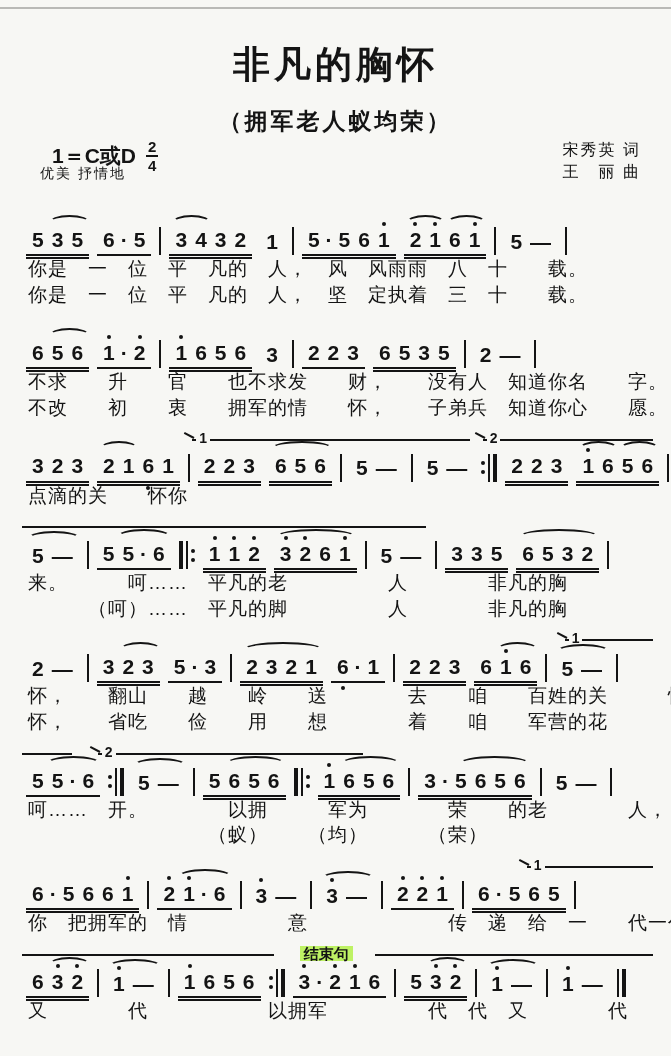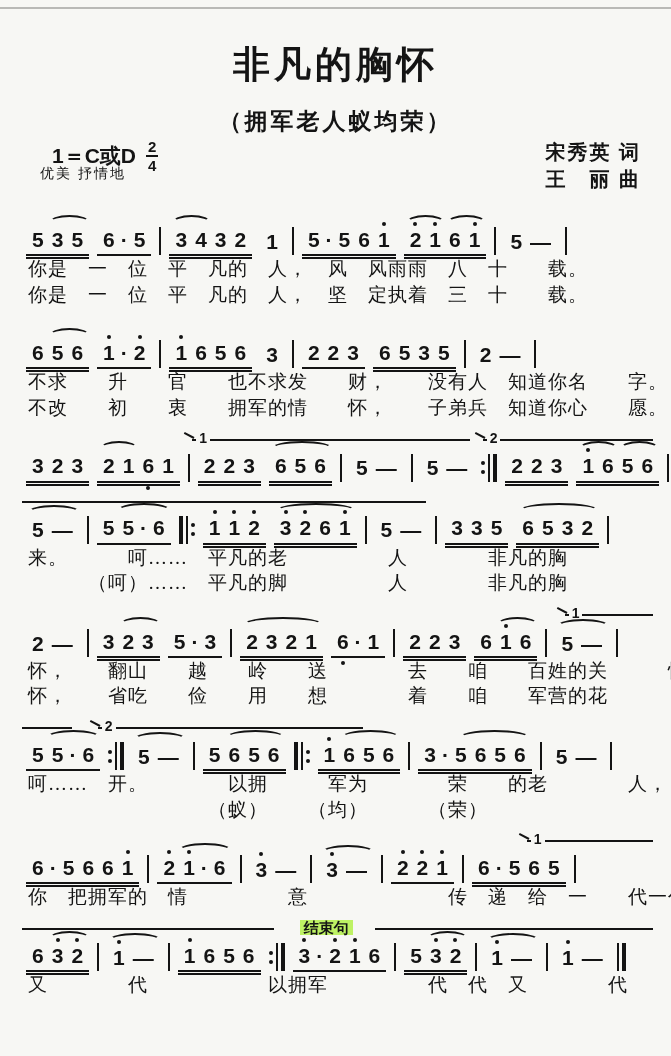--- a/index.html
+++ b/index.html
@@ -34,21 +34,21 @@
   }
   .timesig{display:inline-flex;flex-direction:column;align-items:center;line-height:1;font-size:15px;font-weight:bold;}
   .timesig .t{border-bottom:2px solid #141414;padding:0 2px 1px;}
   .timesig .b{padding-top:1px;}
   .tempo{
     position:absolute;left:40px;top:26px;
     font-size:14px;letter-spacing:2px;
   }
   .credits{
     position:absolute;right:30px;top:0;text-align:center;
-    font-size:20px;font-weight:bold;line-height:1.35;letter-spacing:2px;
+    font-size:16px;font-weight:normal;line-height:1.35;letter-spacing:2px;
   }
   
   #score{padding:6px 18px 0 22px;}
   .system{margin-bottom:9px;position:relative;}
   .marks{position:relative;height:19px;}
   .mark{
     position:absolute;top:9px;height:8px;
     border-top:2px solid #141414;
   }
   .mark.hooked::before{
@@ -98,21 +98,21 @@
     border-radius:100% 100% 0 0;
   }
   .barwrap{display:inline-flex;align-items:center;gap:3px;margin:0 4px;height:30px;}
   .barline{width:2px;height:28px;background:#141414;}
   .barline.thick{width:4px;}
   .rpt-dots{display:flex;flex-direction:column;gap:5px;}
   .rpt-dots i{display:block;width:4px;height:4px;border-radius:50%;background:#141414;}
   .lyrics-line{
     font-size:19px;letter-spacing:1px;line-height:1.35;
     white-space:nowrap;margin-left:6px;
-    font-family:Liberation Serif, serif;
+    font-family:Liberation Sans, sans-serif;
   }
 </style>
 </head>
 <body>
 
 <div id="page">
   <div class="title">非凡的胸怀</div>
   <div class="subtitle">（拥军老人蚁均荣）</div>
 
   <div class="meta-row">
@@ -312,20 +312,21 @@
             <div class="nt">6</div>
             <div class="nt">5</div>
             <div class="nt">6</div>
             <div class="slur" style="left: 3%; width: 42%;"></div>
             <div class="slur" style="left: 53%; width: 42%;"></div>
           </div>
           <div class="barwrap">
             <div class="barline"></div>
           </div>
         </div>
+        <div class="lyrics-line">点滴的关　　怀你</div>
       </div>
       <div class="system">
         <div class="marks">
           <div class="mark" style="left: 0%; width: 64%;"></div>
         </div>
         <div class="notes-row">
           <div class="grp u0">
             <div class="nt">5</div>
             <div class="nt">—</div>
             <div class="slur" style="left: 3%; width: 92%;"></div>

